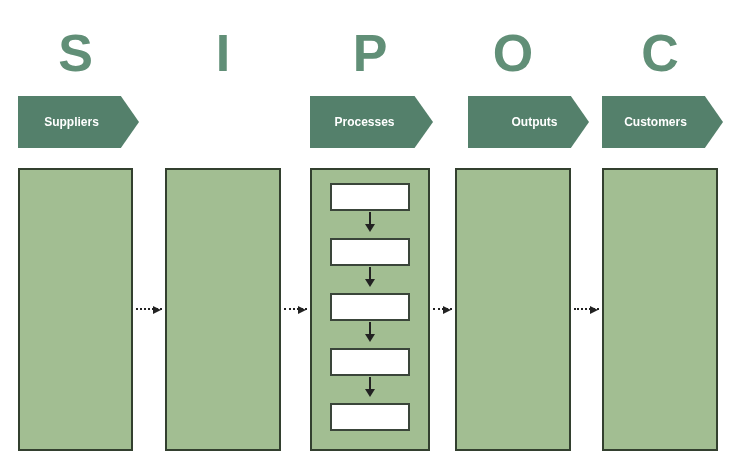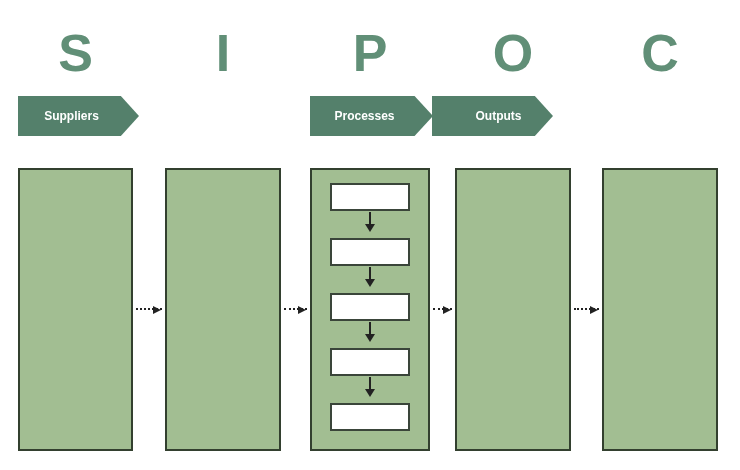--- a/index.html
+++ b/index.html
@@ -19,21 +19,21 @@
     top:22px; height:62px;
     display:flex; align-items:center; justify-content:center;
     font-size:52px; font-weight:600;
     color:var(--letter_color, #618F77);
     letter-spacing:0;
   }
 
   
   .banner {
     position:absolute;
-    top:96px; height:40px;
+    top:96px; height:52px;
     background:var(--banner_fill, #54806B);
     clip-path:polygon(0 0, 85% 0, 100% 50%, 85% 100%, 0 100%);
     display:flex; align-items:center; justify-content:center;
   }
   .banner .banner-label {
     color:#ffffff;
     font-size:12px;
     font-weight:bold;
     padding-right:14px;
     white-space:nowrap;
@@ -112,22 +112,25 @@
   <div class="letter" style="left:310px; width:120px;">P</div>
   <div class="letter" style="left:455px; width:116px;">O</div>
   <div class="letter" style="left:602px; width:116px;">C</div>
 
   <div class="banner" style="left:18px;  width:121px;">
     <span class="banner-label">Suppliers</span>
   </div>
   <div class="banner" style="left:310px; width:123px;text-align:center;">
     <span class="banner-label">Processes</span>
   </div>
-  <div class="banner" style="left:432px; width:121px;padding-left:26px;">
+  <div class="banner" style="left:468px; width:121px;padding-left:26px;">
     <span class="banner-label">Outputs</span>
+  </div>
+  <div class="banner" style="left:602px; width:121px;">
+    <span class="banner-label">Customers</span>
   </div>
 
   <div class="panel" style="left:18px;  width:115px;"></div>
   <div class="panel" style="left:165px; width:116px;"></div>
 
   <div class="panel process" style="left:310px; width:120px;">
     <div class="pbox"></div>
     <div class="varrow"></div>
     <div class="pbox"></div>
     <div class="varrow"></div>

